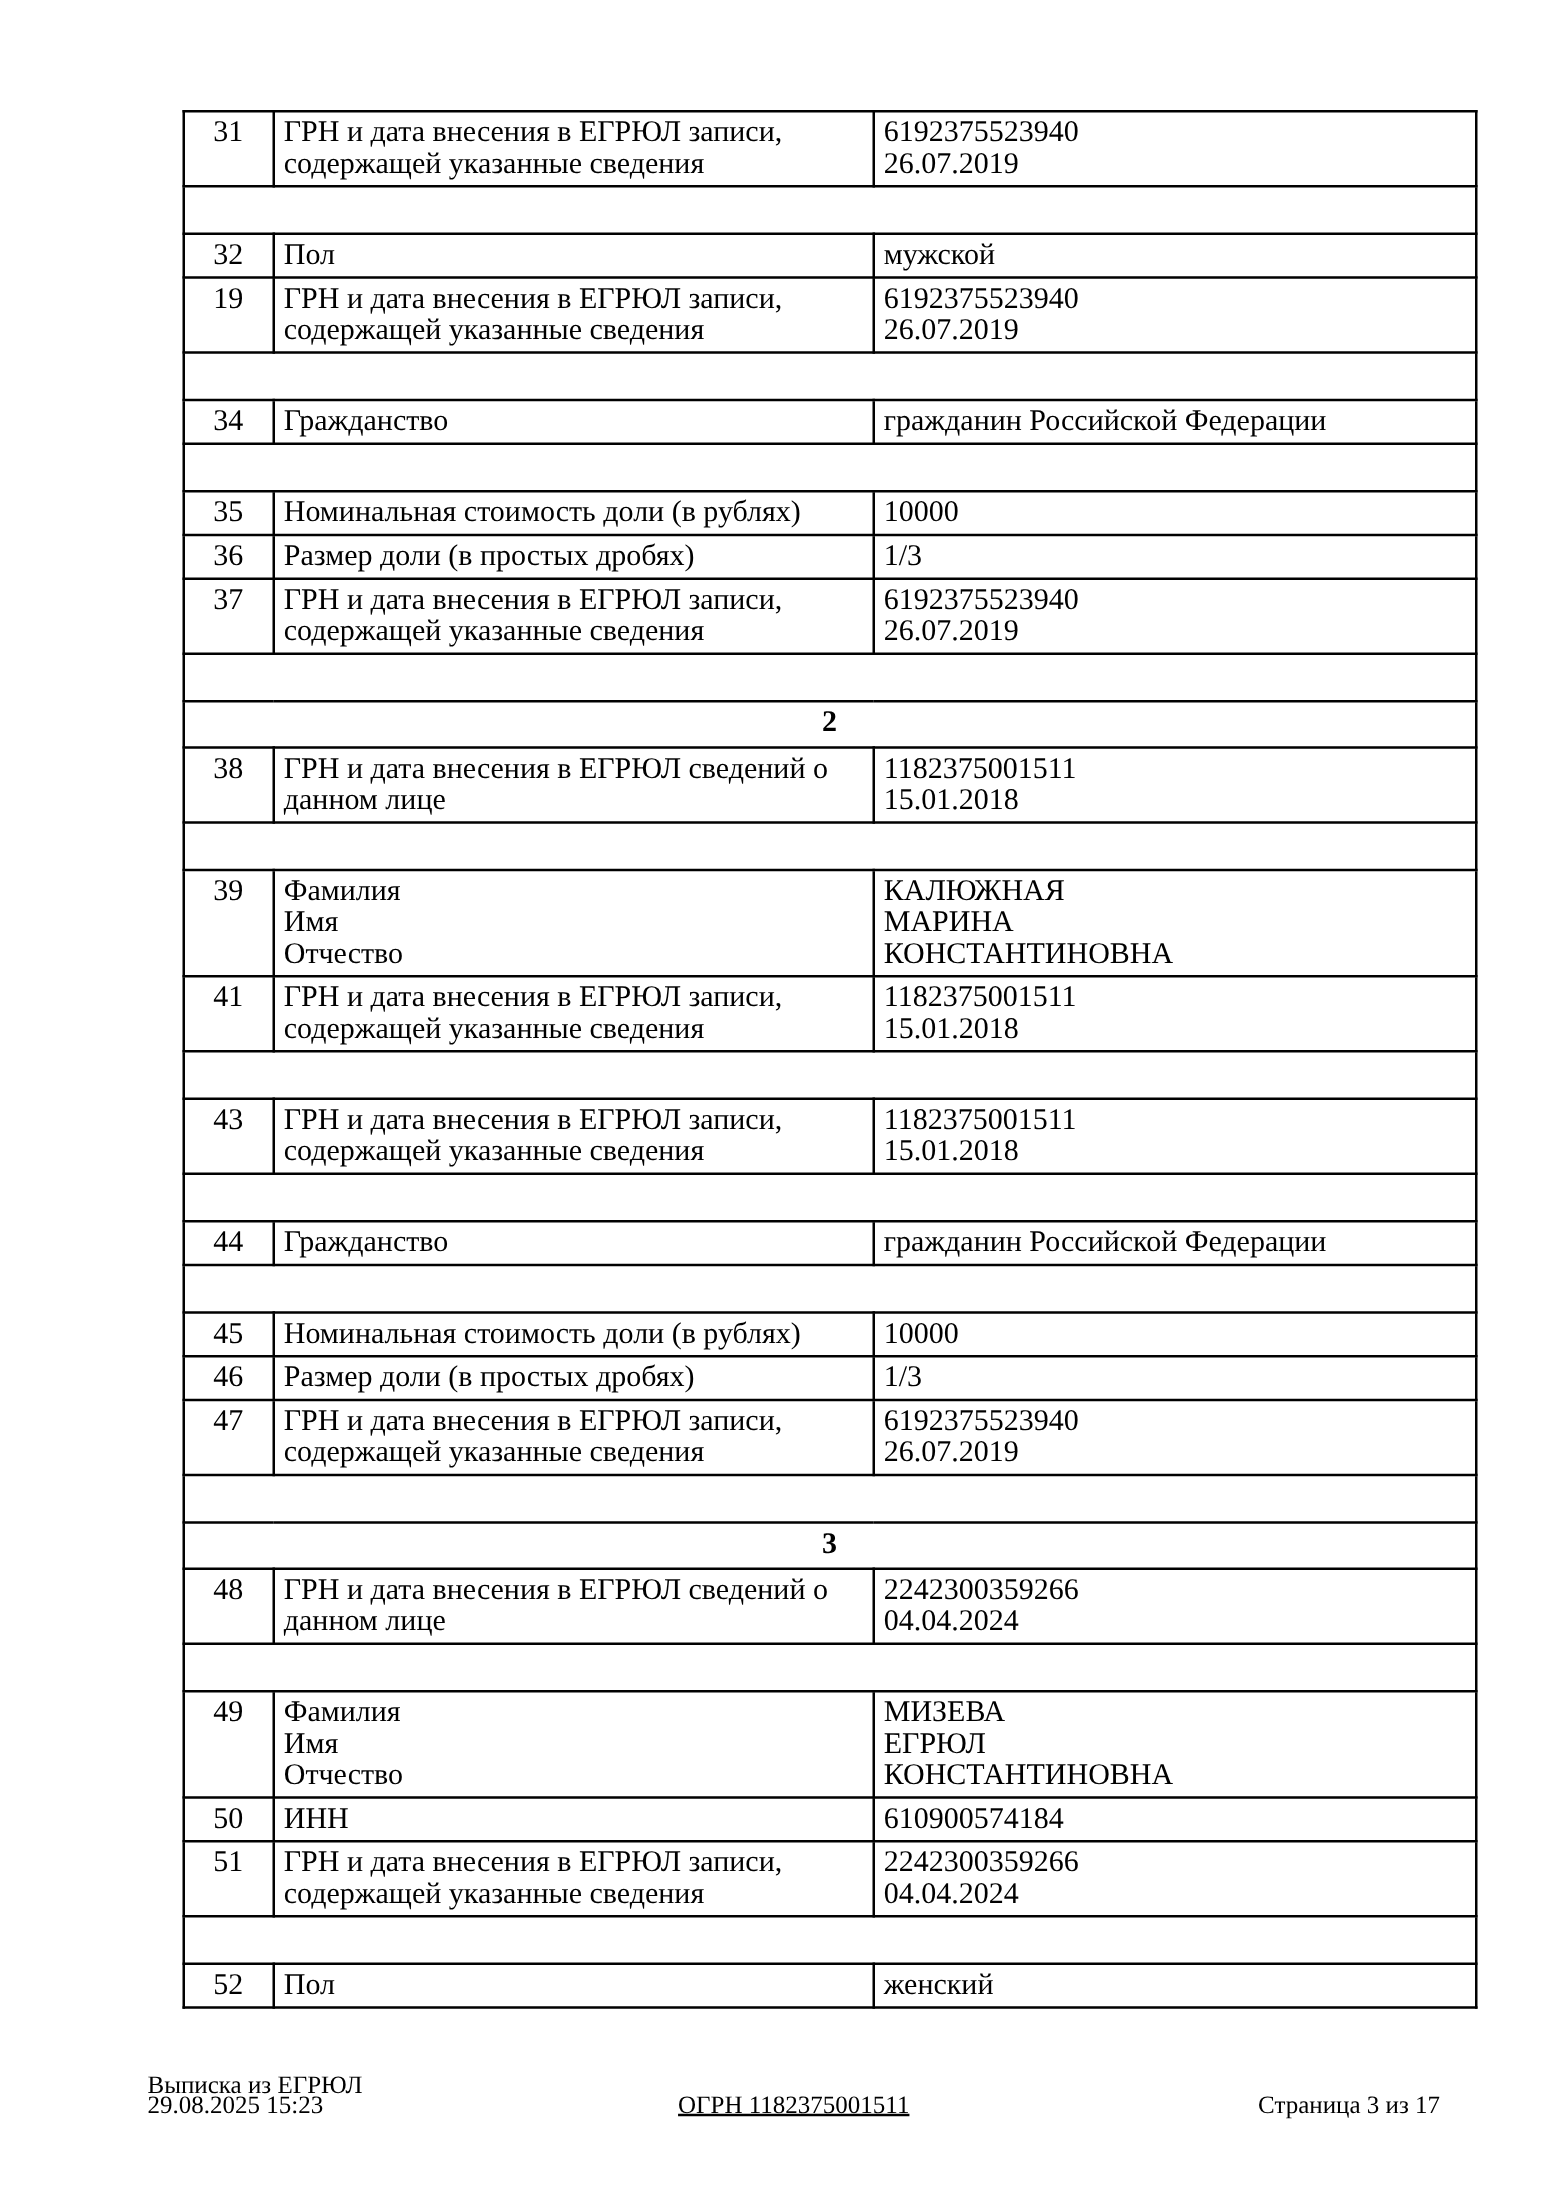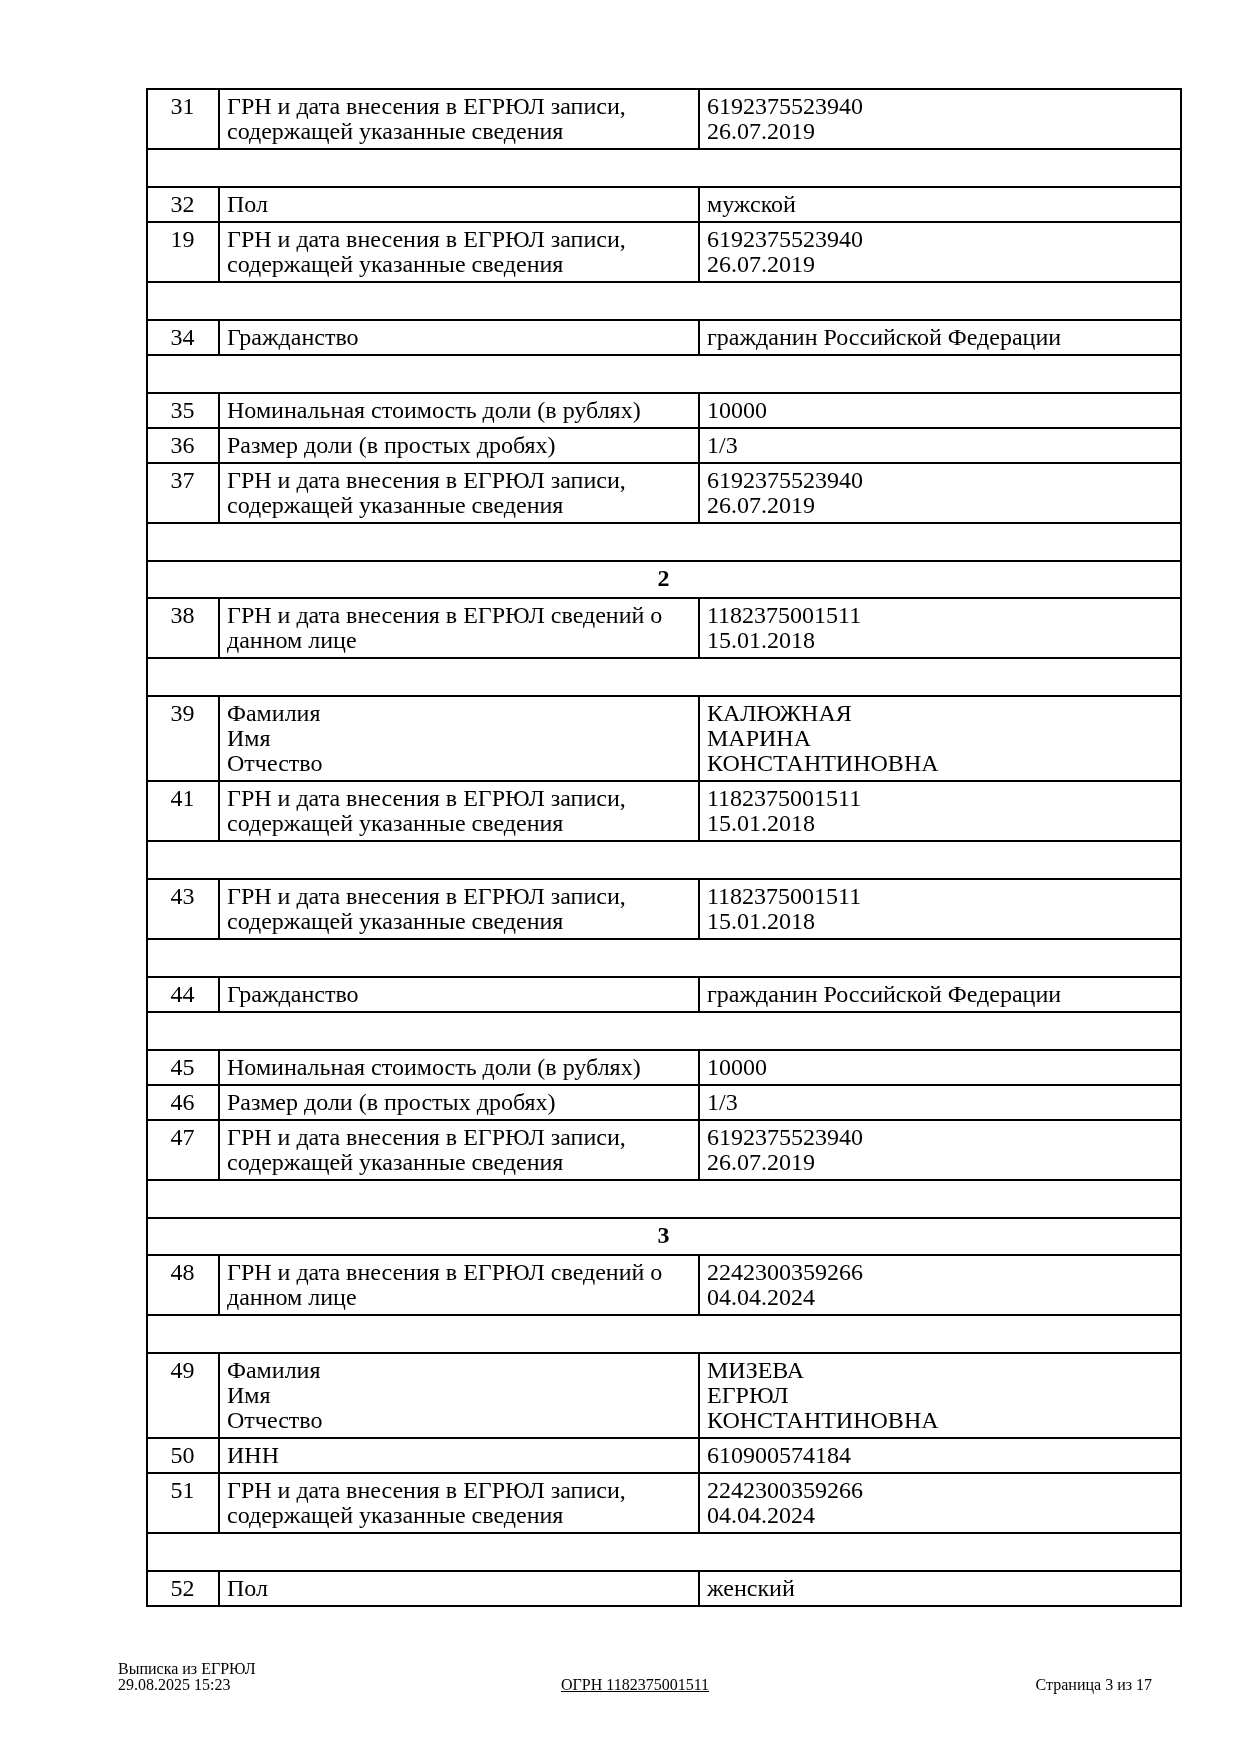--- a/index.html
+++ b/index.html
@@ -56,21 +56,21 @@
     padding-bottom: 4px;
   }
   .footer {
     position: absolute;
     left: 118px;
     top: 1660px;
     width: 1034px;
     display: flex;
     justify-content: space-between;
     align-items: flex-end;
-    font-size: 16px;
+    font-size: 20px;
     line-height: 15px;
   }
   .footer .col { flex: 1; }
   .footer .col.mid { text-align: center; text-decoration: underline; }
   .footer .col.right { text-align: right; }
   .footer .fline { padding-top: 1px; }
 </style>
 </head>
 <body>
 

